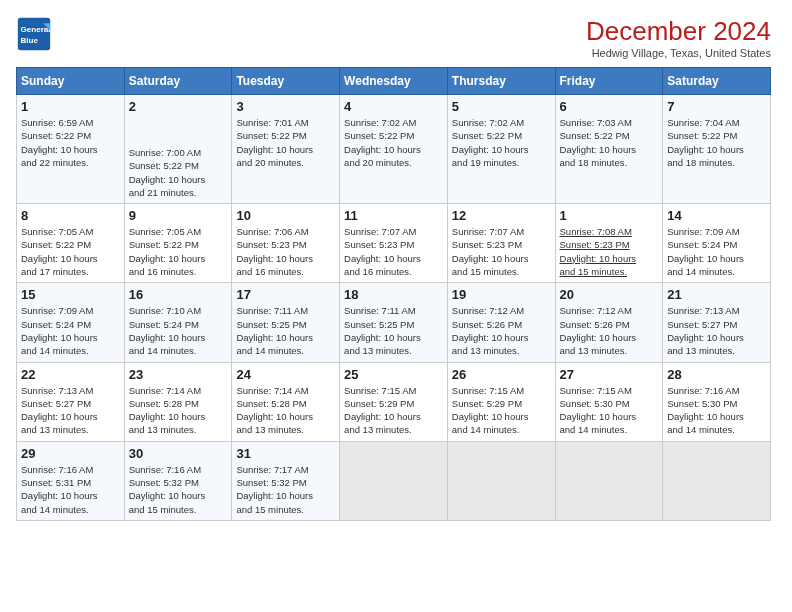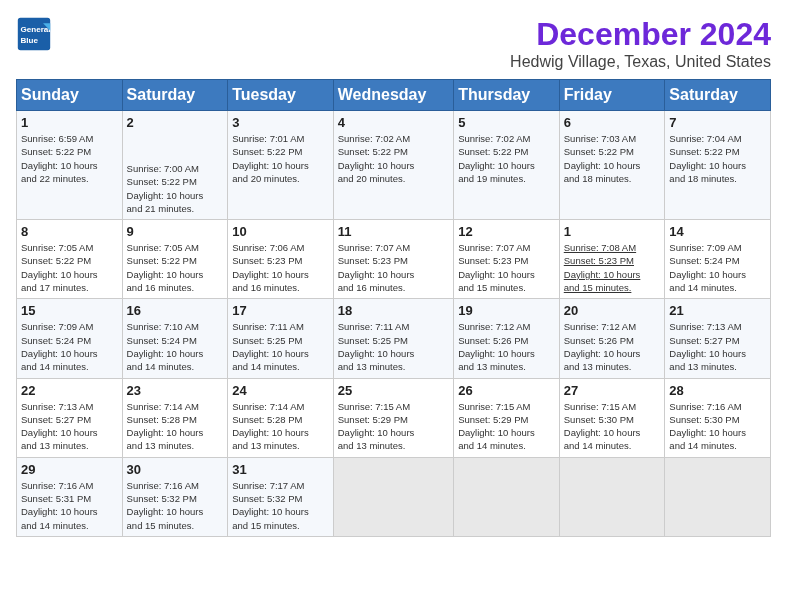--- a/index.html
+++ b/index.html
@@ -26,38 +26,38 @@
       gap: 4px;
     }
     .logo-icon {
       width: 36px;
       height: 36px;
     }
     .title-block {
       text-align: right;
     }
     .title-block h1 {
-      font-size: 32px;
-      font-weight: bold;
-      color: #6d28d9;
+      font-size: 26px;
+      font-weight: normal;
+      color: #b91c1c;
     }
     .title-block h2 {
-      font-size: 16px;
+      font-size: 11px;
       font-weight: normal;
       color: #444;
     }
     table {
       width: 100%;
       border-collapse: collapse;
       font-size: 10px;
     }
     thead tr th {
       background-color: #3d7abf;
       color: #fff;
-      font-size: 16px;
+      font-size: 12px;
       font-weight: bold;
       padding: 6px 4px;
       text-align: left;
       border: 1px solid #2a5e99;
     }
     tbody tr td {
       vertical-align: top;
       padding: 4px 4px;
       border: 1px solid #ccc;
       font-size: 9.5px;

